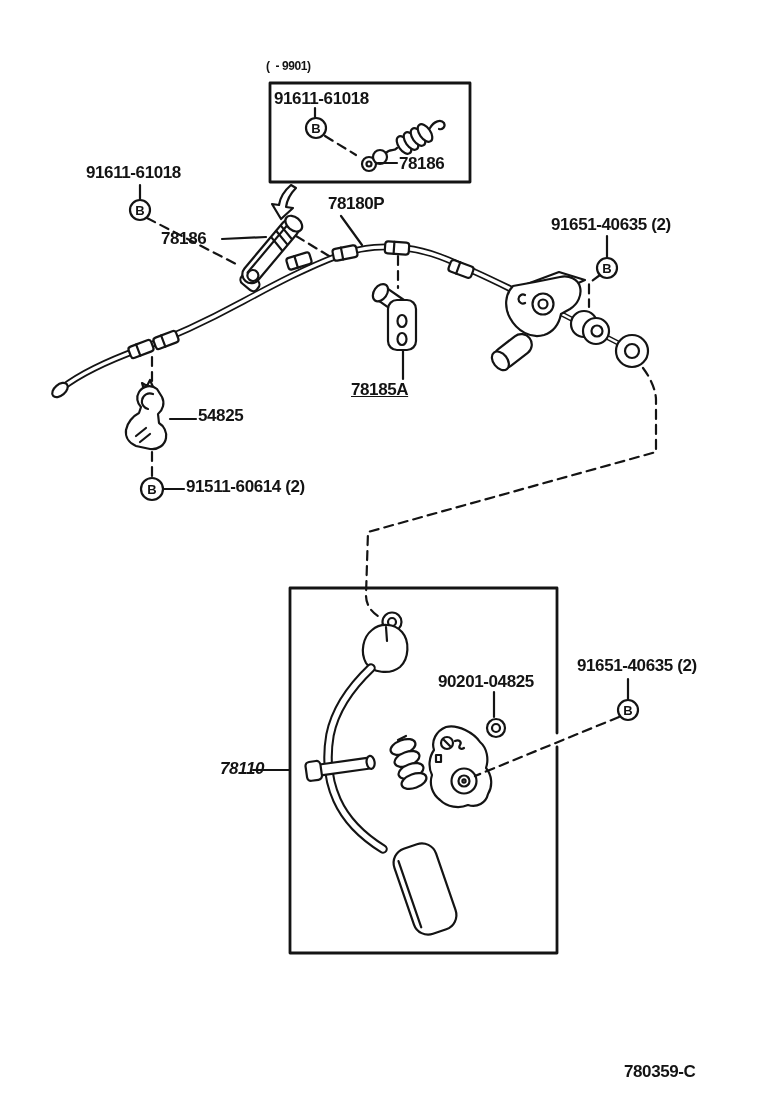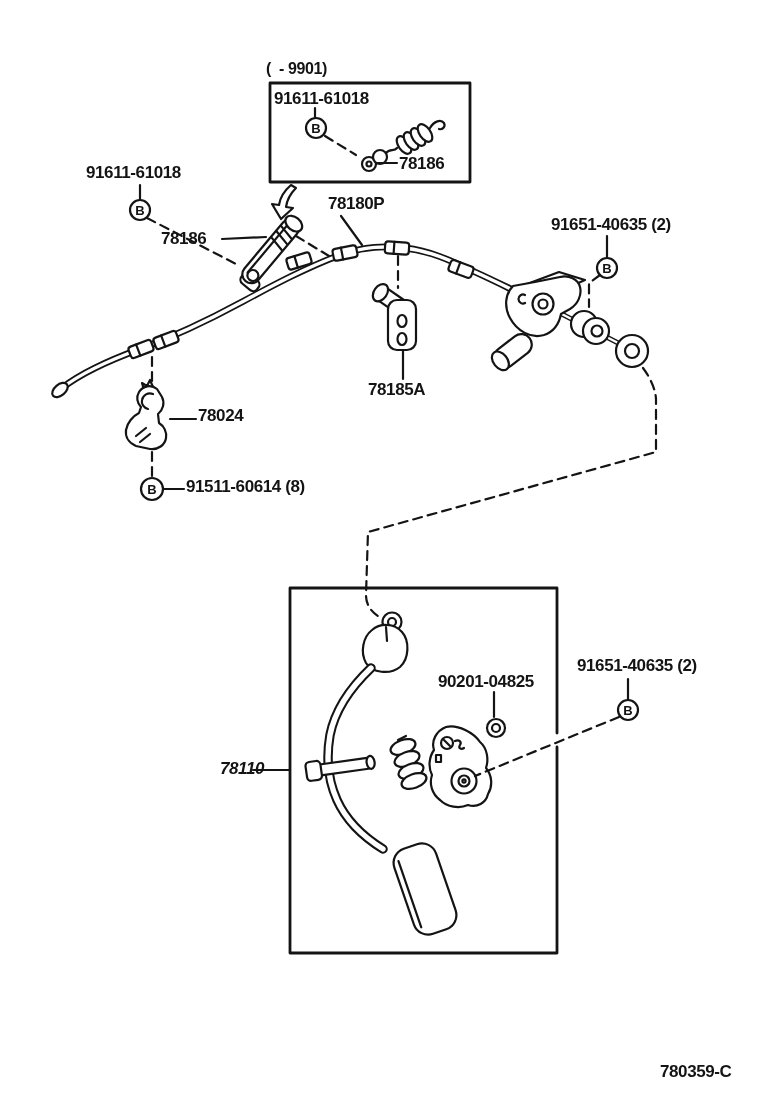--- a/index.html
+++ b/index.html
@@ -8,21 +8,21 @@
     position:relative; width:760px; height:1112px; margin:0 auto;
     background:var(--bg); overflow:hidden;
     font-family:"Liberation Sans", sans-serif;
   }
   .stage svg { position:absolute; left:0; top:0; }
   .lbl {
     position:absolute;
     font:bold 17px/1.15 "Liberation Sans", sans-serif;
     color:var(--line); letter-spacing:-0.4px; white-space:pre;
   }
-  .lbl.small { font-size:16px; }
+  .lbl.small { font-size:12px; }
   .s  { fill:none; stroke:var(--line); stroke-width:2.2; stroke-linecap:round; stroke-linejoin:round; }
   .s3 { stroke-width:2.8; }
   .w  { fill:#fff; }
   .dash  { stroke-dasharray:9 6; }
   .tubeB { fill:none; stroke:var(--line); stroke-width:6.8; stroke-linecap:round; }
   .tubeW { fill:none; stroke:#fff; stroke-width:3.4; stroke-linecap:round; }
   .armB  { fill:none; stroke:var(--line); stroke-width:9.5; stroke-linecap:round; }
   .armW  { fill:none; stroke:#fff; stroke-width:5.4; stroke-linecap:round; }
   .rodB  { fill:none; stroke:var(--line); stroke-width:5; stroke-linecap:round; }
   .rodW  { fill:none; stroke:#fff; stroke-width:2.4; stroke-linecap:round; }
@@ -224,21 +224,21 @@
     </g>
   </svg>
 
   <div class="lbl small" style="left:266px; top:60px;">(  - 9901)</div>
   <div class="lbl" style="left:274px; top:89px;">91611-61018</div>
   <div class="lbl" style="left:399px; top:154px;">78186</div>
   <div class="lbl" style="left:86px;  top:163px;">91611-61018</div>
   <div class="lbl" style="left:161px; top:229px;">78186</div>
   <div class="lbl" style="left:328px; top:194px;text-align:center;">78180P</div>
   <div class="lbl" style="left:551px; top:215px;">91651-40635 (2)</div>
-  <div class="lbl" style="left:368px; top:380px;">78185A</div>
-  <div class="lbl" style="left:198px; top:406px;">78024</div>
-  <div class="lbl" style="left:186px; top:477px;">91511-60614 (8)</div>
+  <div class="lbl" style="left:351px; top:380px;text-decoration:underline;">78185A</div>
+  <div class="lbl" style="left:198px; top:406px;">54825</div>
+  <div class="lbl" style="left:186px; top:477px;">91511-60614 (2)</div>
   <div class="lbl" style="left:438px; top:672px;">90201-04825</div>
   <div class="lbl" style="left:577px; top:656px;">91651-40635 (2)</div>
   <div class="lbl" style="left:220px; top:759px;font-style:italic;">78110</div>
-  <div class="lbl" style="left:660px; top:1062px;">780359-C</div>
+  <div class="lbl" style="left:624px; top:1062px;">780359-C</div>
 
 </div>
 
 </body></html>

